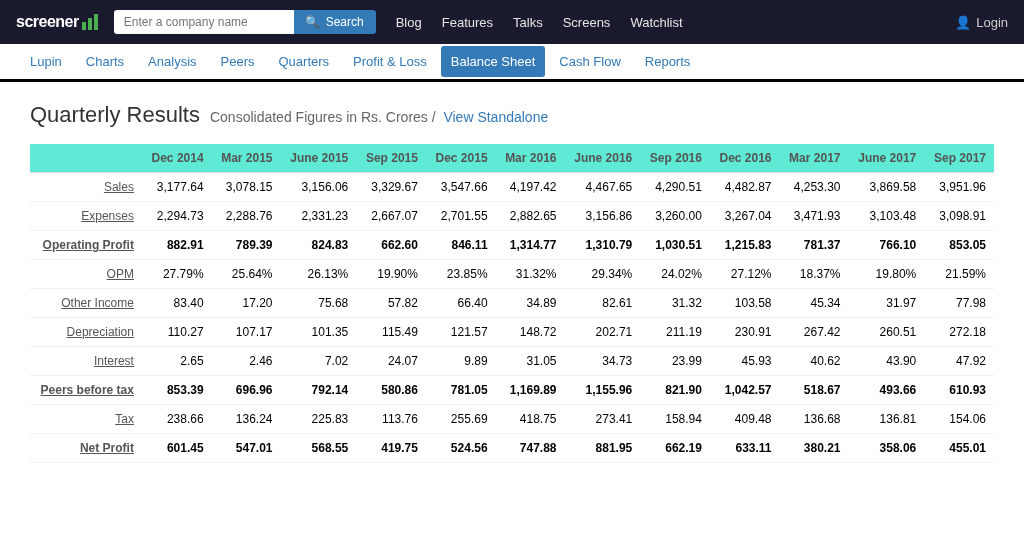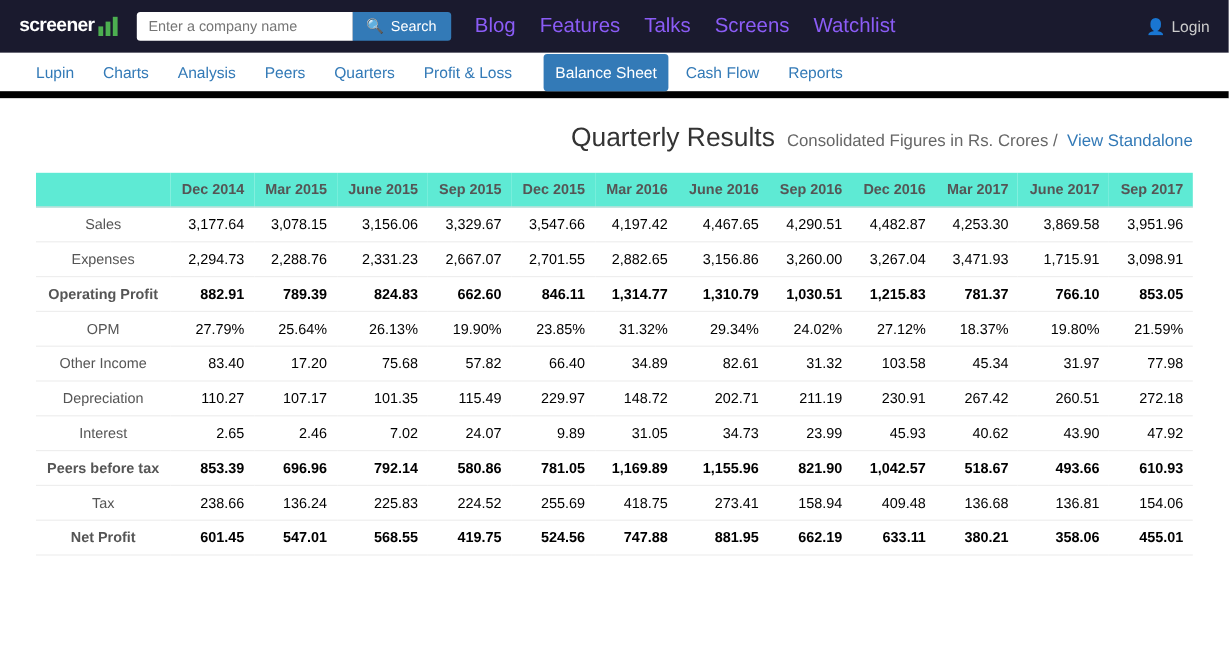--- a/index.html
+++ b/index.html
@@ -59,68 +59,66 @@
       display: flex;
       align-items: center;
       gap: 5px;
     }
     .top-links {
       display: flex;
       gap: 20px;
       flex: 1;
     }
     .top-links a {
-      color: #8b5cf6;
+      color: #e5e5e5;
       text-decoration: none;
-      font-size: 17px;
+      font-size: 13px;
     }
     .login-link {
       color: #ccc;
       text-decoration: none;
       font-size: 13px;
       margin-left: auto;
       display: flex;
       align-items: center;
       gap: 5px;
     }
 
     
     .sub-nav {
       background: #fff;
-      border-bottom: 6px solid #000000;
+      border-bottom: 3px solid #000000;
       display: flex;
       align-items: center;
       padding: 0 20px;
       height: 38px;
       gap: 4px;
     }
     .sub-nav a {
       text-decoration: none;
       color: #337ab7;
       font-size: 13px;
       padding: 8px 10px;
       border-radius: 3px;
     }
     .sub-nav a.active {
       background: #337ab7;
       color: #fff;
-      margin-left: 12px;
     }
 
     
     .content {
       padding: 20px 30px;
       background: #fff;
     }
     .section-title {
       font-size: 22px;
       font-weight: normal;
       color: #333;
       margin-bottom: 16px;
-      text-align: right;
     }
     .section-title .sub-title {
       font-size: 14px;
       color: #666;
       font-weight: normal;
     }
     .section-title .link {
       color: #337ab7;
       text-decoration: none;
       font-size: 14px;
@@ -132,21 +130,22 @@
       border-collapse: collapse;
       font-size: 12px;
     }
     .data-table th, .data-table td {
       padding: 7px 8px;
       text-align: right;
       border-bottom: 1px solid #eee;
       white-space: nowrap;
     }
     .data-table th:first-child, .data-table td:first-child {
-      text-align: center;
+      text-align: right;
+      text-decoration: underline;
     }
     .data-table thead th {
       font-weight: bold;
       color: #555;
       border-bottom: 1px solid #ddd;
       background: #5eead4;
     }
     .bold-row td {
       font-weight: bold;
     }
@@ -246,21 +245,21 @@
           <td>2,294.73</td>
           <td>2,288.76</td>
           <td>2,331.23</td>
           <td>2,667.07</td>
           <td>2,701.55</td>
           <td>2,882.65</td>
           <td>3,156.86</td>
           <td>3,260.00</td>
           <td>3,267.04</td>
           <td>3,471.93</td>
-          <td>1,715.91</td>
+          <td>3,103.48</td>
           <td>3,098.91</td>
         </tr>
         <tr class="bold-row">
           <td class="first-col">Operating Profit</td>
           <td>882.91</td>
           <td>789.39</td>
           <td>824.83</td>
           <td>662.60</td>
           <td>846.11</td>
           <td>1,314.77</td>
@@ -300,21 +299,21 @@
           <td>45.34</td>
           <td>31.97</td>
           <td>77.98</td>
         </tr>
         <tr>
           <td class="first-col">Depreciation</td>
           <td>110.27</td>
           <td>107.17</td>
           <td>101.35</td>
           <td>115.49</td>
-          <td>229.97</td>
+          <td>121.57</td>
           <td>148.72</td>
           <td>202.71</td>
           <td>211.19</td>
           <td>230.91</td>
           <td>267.42</td>
           <td>260.51</td>
           <td>272.18</td>
         </tr>
         <tr>
           <td class="first-col">Interest</td>
@@ -344,21 +343,21 @@
           <td>1,042.57</td>
           <td>518.67</td>
           <td>493.66</td>
           <td>610.93</td>
         </tr>
         <tr>
           <td class="first-col">Tax</td>
           <td>238.66</td>
           <td>136.24</td>
           <td>225.83</td>
-          <td>224.52</td>
+          <td>113.76</td>
           <td>255.69</td>
           <td>418.75</td>
           <td>273.41</td>
           <td>158.94</td>
           <td>409.48</td>
           <td>136.68</td>
           <td>136.81</td>
           <td>154.06</td>
         </tr>
         <tr class="bold-row">

